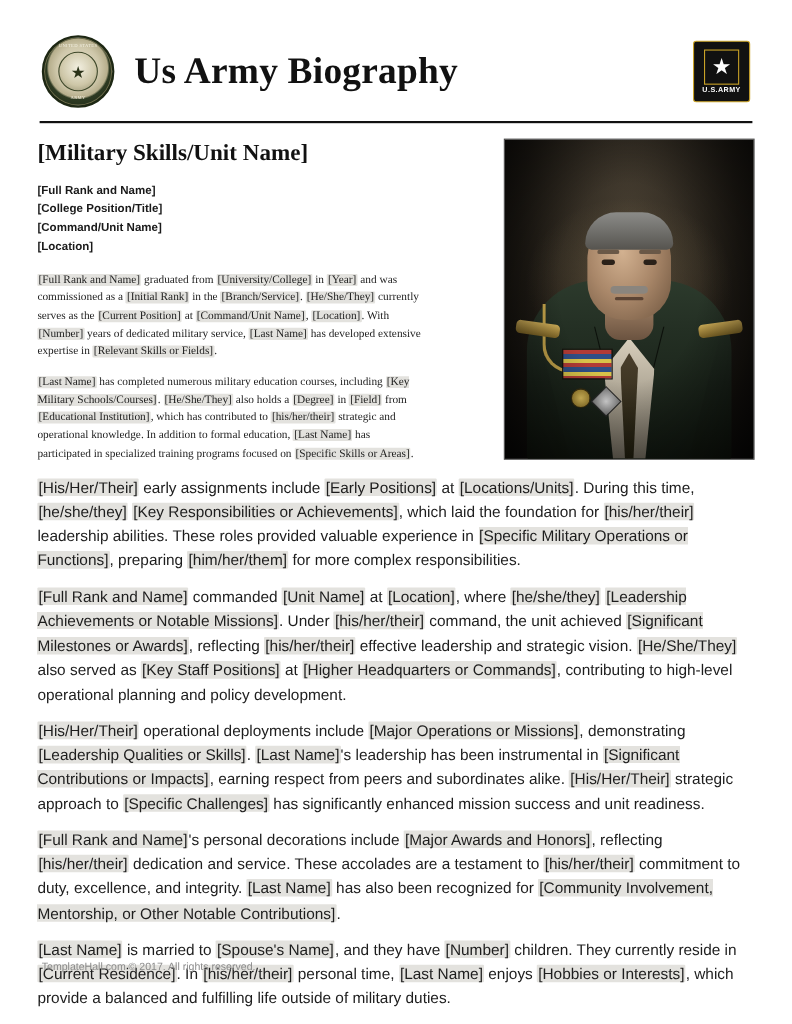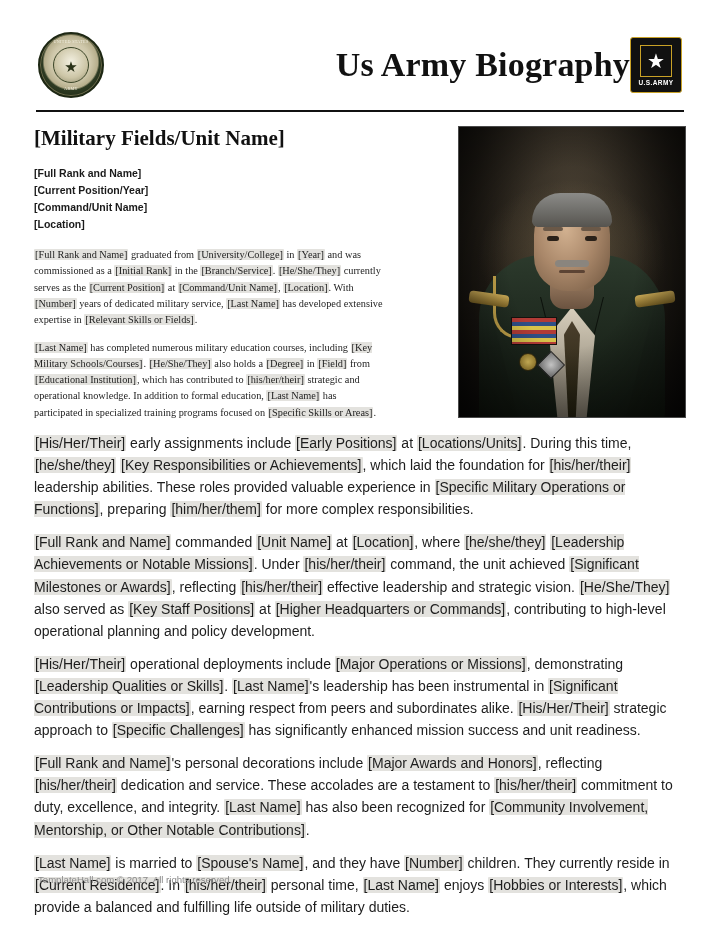--- a/index.html
+++ b/index.html
@@ -77,21 +77,21 @@
     left: 0;
     right: 0;
     text-align: center;
     font-size: 4.2px;
     letter-spacing: 0.3px;
     color: #f2efe0;
     font-family: "Liberation Serif", serif;
   }
   .doc-title {
     flex: 1 1 auto;
-    text-align: right;
+    text-align: left;
     font-family: "Liberation Serif", serif;
     font-weight: bold;
     font-size: 34px;
     color: #111111;
     letter-spacing: 0.2px;
     padding-left: 18px;
   }
   .army-logo {
     width: 52px;
     height: 56px;
@@ -427,25 +427,25 @@
       <div class="hair"></div>
       <div class="brow-l"></div>
       <div class="brow-r"></div>
       <div class="eye-l"></div>
       <div class="eye-r"></div>
       <div class="mustache"></div>
       <div class="mouth"></div>
       <div class="vignette"></div>
     </div>
 
-    <h1 class="branch-title">[Military Fields/Unit Name]</h1>
+    <h1 class="branch-title">[Military Skills/Unit Name]</h1>
 
     <div class="ident-block">
       <div>[Full Rank and Name]</div>
-      <div>[Current Position/Year]</div>
+      <div>[College Position/Title]</div>
       <div>[Command/Unit Name]</div>
       <div>[Location]</div>
     </div>
 
     <div id="paragraphs">
         <p class="para body-col"><span class="ph">[Full Rank and Name]</span><span> graduated from </span><span class="ph">[University/College]</span><span> in </span><span class="ph">[Year]</span><span> and was commissioned as a </span><span class="ph">[Initial Rank]</span><span> in the </span><span class="ph">[Branch/Service]</span><span>. </span><span class="ph">[He/She/They]</span><span> currently serves as the </span><span class="ph">[Current Position]</span><span> at </span><span class="ph">[Command/Unit Name]</span><span>, </span><span class="ph">[Location]</span><span>. With </span><span class="ph">[Number]</span><span> years of dedicated military service, </span><span class="ph">[Last Name]</span><span> has developed extensive expertise in </span><span class="ph">[Relevant Skills or Fields]</span><span>.</span></p>
         <p class="para body-col"><span class="ph">[Last Name]</span><span> has completed numerous military education courses, including </span><span class="ph">[Key Military Schools/Courses]</span><span>. </span><span class="ph">[He/She/They]</span><span> also holds a </span><span class="ph">[Degree]</span><span> in </span><span class="ph">[Field]</span><span> from </span><span class="ph">[Educational Institution]</span><span>, which has contributed to </span><span class="ph">[his/her/their]</span><span> strategic and operational knowledge. In addition to formal education, </span><span class="ph">[Last Name]</span><span> has participated in specialized training programs focused on </span><span class="ph">[Specific Skills or Areas]</span><span>.</span></p>
         <p class="para body-full"><span class="ph">[His/Her/Their]</span><span> early assignments include </span><span class="ph">[Early Positions]</span><span> at </span><span class="ph">[Locations/Units]</span><span>. During this time, </span><span class="ph">[he/she/they]</span><span> </span><span class="ph">[Key Responsibilities or Achievements]</span><span>, which laid the foundation for </span><span class="ph">[his/her/their]</span><span> leadership abilities. These roles provided valuable experience in </span><span class="ph">[Specific Military Operations or Functions]</span><span>, preparing </span><span class="ph">[him/her/them]</span><span> for more complex responsibilities.</span></p>
         <p class="para body-full"><span class="ph">[Full Rank and Name]</span><span> commanded </span><span class="ph">[Unit Name]</span><span> at </span><span class="ph">[Location]</span><span>, where </span><span class="ph">[he/she/they]</span><span> </span><span class="ph">[Leadership Achievements or Notable Missions]</span><span>. Under </span><span class="ph">[his/her/their]</span><span> command, the unit achieved </span><span class="ph">[Significant Milestones or Awards]</span><span>, reflecting </span><span class="ph">[his/her/their]</span><span> effective leadership and strategic vision. </span><span class="ph">[He/She/They]</span><span> also served as </span><span class="ph">[Key Staff Positions]</span><span> at </span><span class="ph">[Higher Headquarters or Commands]</span><span>, contributing to high-level operational planning and policy development.</span></p>
         <p class="para body-full"><span class="ph">[His/Her/Their]</span><span> operational deployments include </span><span class="ph">[Major Operations or Missions]</span><span>, demonstrating </span><span class="ph">[Leadership Qualities or Skills]</span><span>. </span><span class="ph">[Last Name]</span><span>'s leadership has been instrumental in </span><span class="ph">[Significant Contributions or Impacts]</span><span>, earning respect from peers and subordinates alike. </span><span class="ph">[His/Her/Their]</span><span> strategic approach to </span><span class="ph">[Specific Challenges]</span><span> has significantly enhanced mission success and unit readiness.</span></p>

